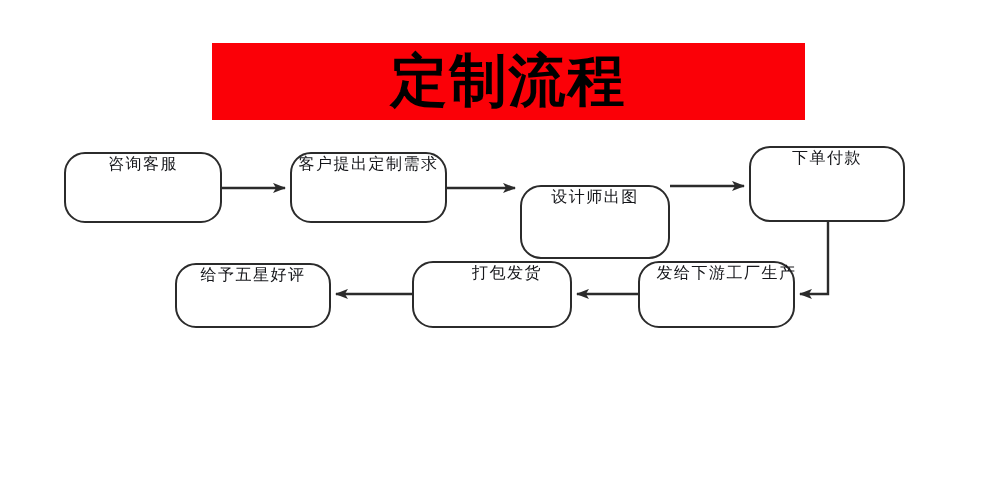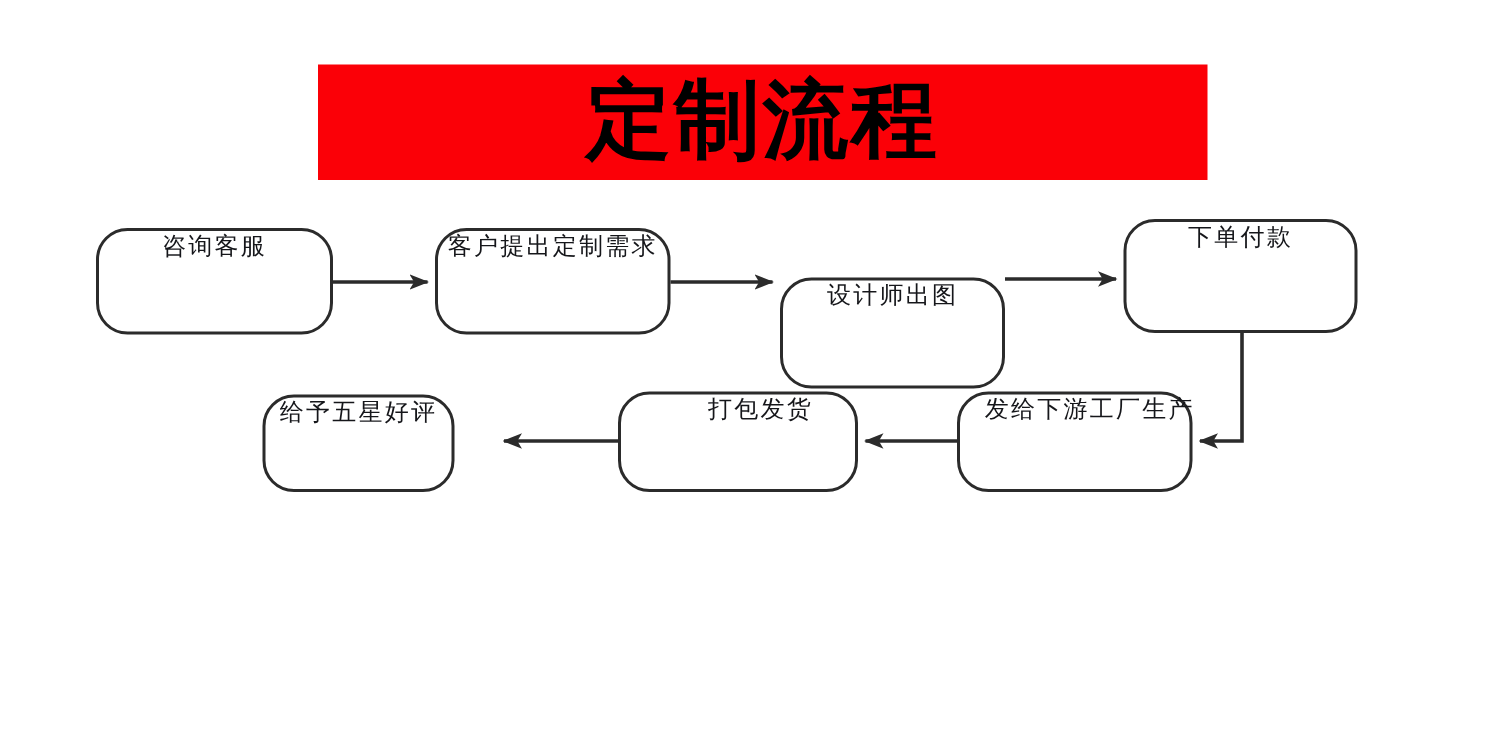--- a/index.html
+++ b/index.html
@@ -63,21 +63,21 @@
     white-space: nowrap;
   }
 
   
   #node-consult      { left: 64px;  top: 152px; width: 158px; height: 71px; }
   #node-request      { left: 290px; top: 152px; width: 157px; height: 71px; }
   #node-design       { left: 520px; top: 149px; width: 150px; height: 74px; margin-top: 36px; }
   #node-payment      { left: 749px; top: 146px; width: 156px; height: 76px; }
 
   
-  #node-review       { left: 175px; top: 263px; width: 128px; height: 65px; }
+  #node-review       { left: 175px; top: 263px; width: 156px; height: 65px; }
   #node-ship         { left: 412px; top: 261px; width: 160px; height: 67px; padding-left: 30px; }
   #node-factory      { left: 638px; top: 261px; width: 157px; height: 67px; padding-left: 20px; }
 
   
   #wires {
     position: absolute;
     left: 0;
     top: 0;
     width: 1001px;
     height: 500px;

